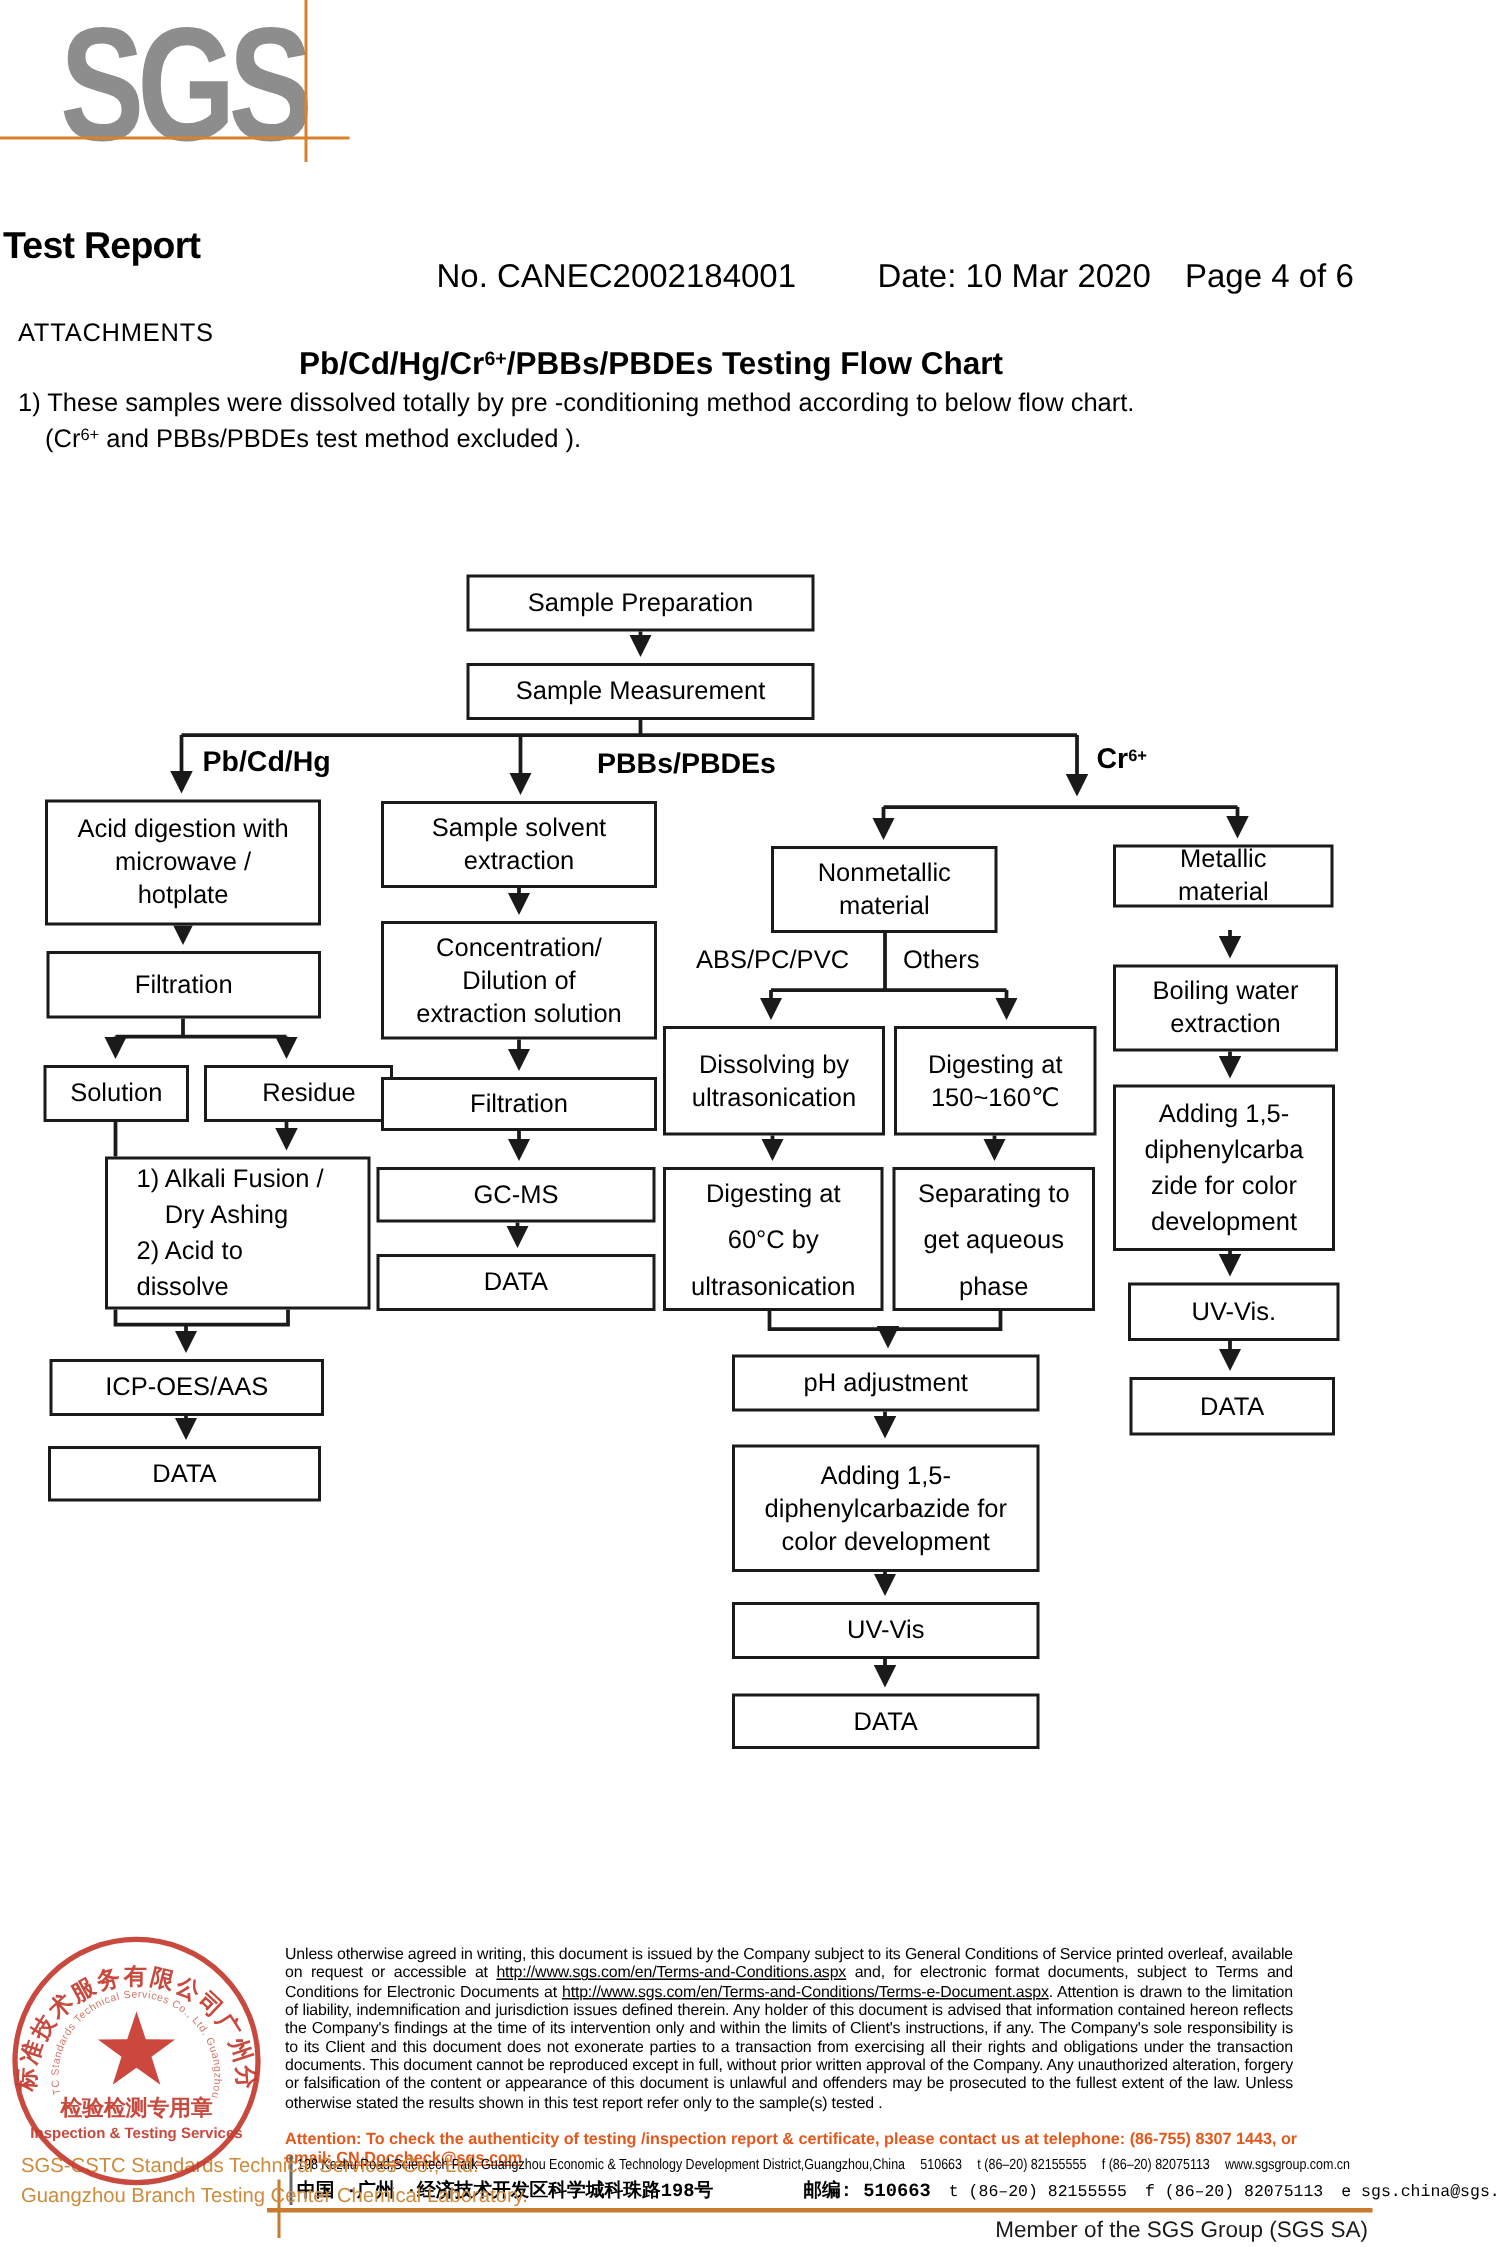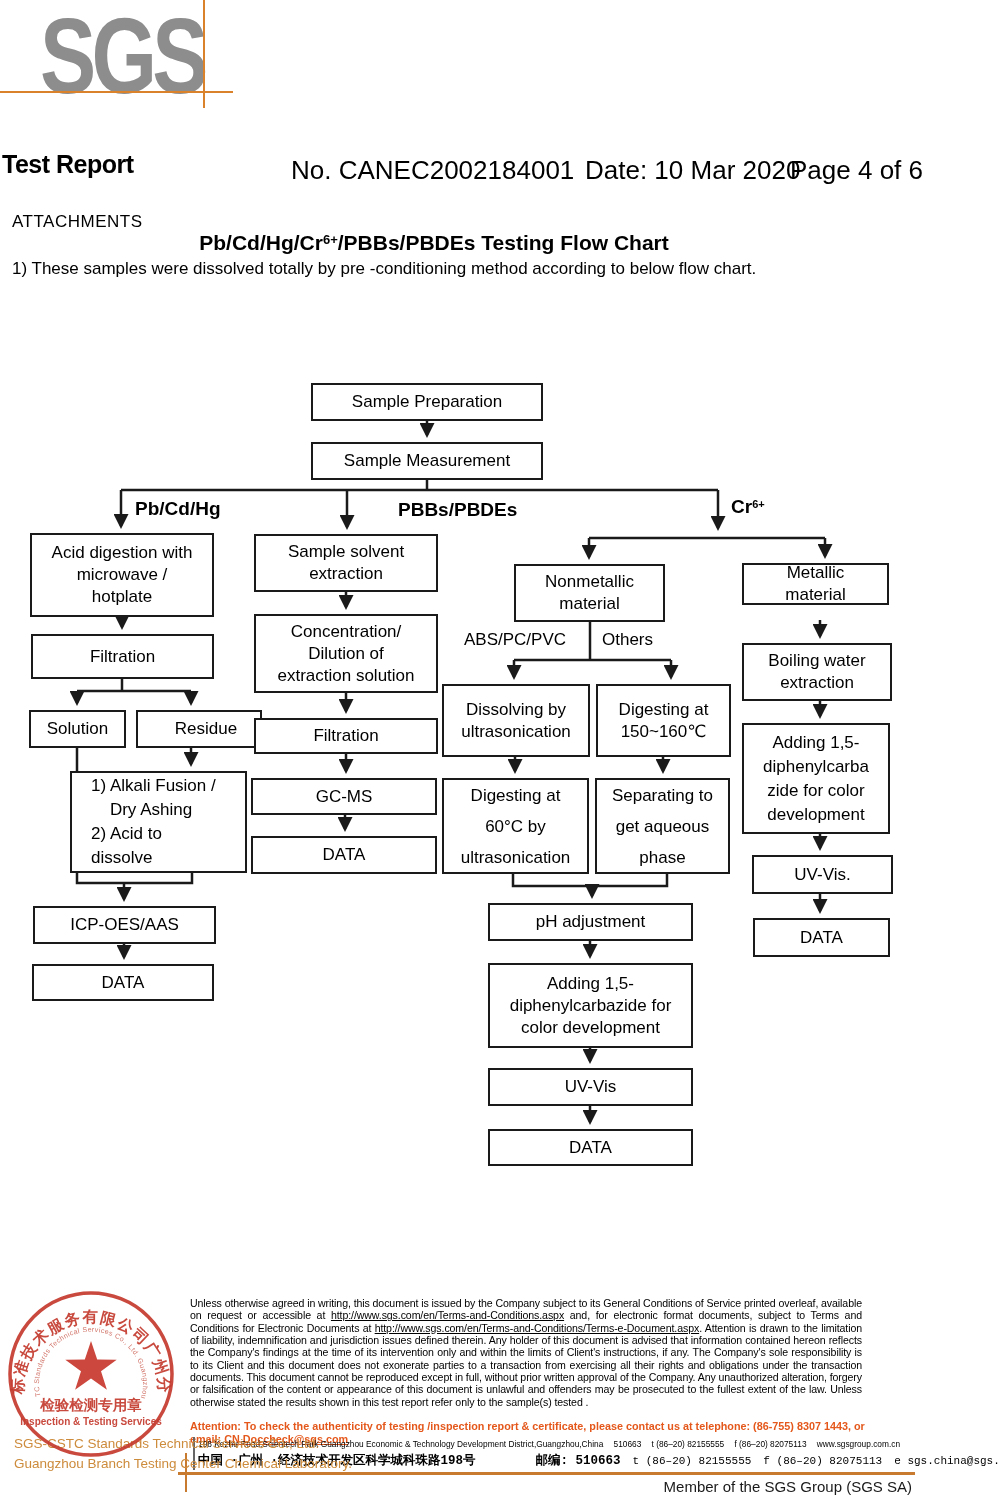--- a/index.html
+++ b/index.html
@@ -4,21 +4,21 @@
 <style>
   html,body{margin:0;padding:0;background:#fff;}
   .page{position:relative;width:1000px;height:1498px;background:#fff;overflow:hidden;
         font-family:"Liberation Sans","DejaVu Sans",sans-serif;color:#000;}
   
   .logo{position:absolute;left:40px;top:2px;font-size:108px;line-height:1;font-weight:bold;
         color:#8d8d8d;letter-spacing:-6px;transform:scaleX(0.78);transform-origin:left top;}
   .crosshair-h{position:absolute;background:#d9822b;height:2px;}
   .crosshair-v{position:absolute;background:#d9822b;width:2px;}
   .report-title{position:absolute;left:2px;top:150px;font-size:25px;font-weight:bold;letter-spacing:-0.5px;}
-  .hmeta{position:absolute;top:155px;font-size:26px;}
+  .hmeta{position:absolute;top:171px;font-size:22px;}
   .attach-head{position:absolute;left:12px;top:212px;font-size:17px;letter-spacing:0.5px;}
   .attach-title{position:absolute;left:0;top:231px;width:868px;text-align:center;font-size:21px;font-weight:bold;}
   .note{position:absolute;font-size:17px;}
   sup.s1{font-size:13px;vertical-align:6px;letter-spacing:0;}
   sup.s2{font-size:11px;vertical-align:5px;}
   
   .box{position:absolute;box-sizing:border-box;border:2px solid #1a1a1a;background:#fff;
        display:flex;align-items:center;justify-content:center;text-align:center;
        font-size:17px;line-height:22px;white-space:pre-line;}
   .box.tall{line-height:31px;}
@@ -58,20 +58,21 @@
   <div class="crosshair-v" style="left:203px;top:0;height:108px;"></div>
 
   <div class="report-title">Test Report</div>
   <div class="hmeta" style="left:291px;">No. CANEC2002184001</div>
   <div class="hmeta" style="left:585px;">Date: 10 Mar 2020</div>
   <div class="hmeta" style="left:790px;">Page 4 of 6</div>
 
   <div class="attach-head">ATTACHMENTS</div>
   <div class="attach-title"><span>Pb/Cd/Hg/Cr</span><sup class="s1">6+</sup><span>/PBBs/PBDEs Testing Flow Chart</span></div>
   <div class="note" style="left:12px;top:259px;">1) These samples were dissolved totally by pre -conditioning method according to below flow chart.</div>
+  <div class="note" style="left:30px;top:283px;"><span>(Cr</span><sup class="s2">6+</sup><span> and PBBs/PBDEs test method excluded ).</span></div>
 
   <svg class="connectors" width="1000" height="1498" viewBox="0 0 1000 1498">
     <defs>
       <marker id="ah" viewBox="0 0 10 10" refX="8" refY="5" markerWidth="6" markerHeight="6" orient="auto" markerUnits="strokeWidth">
         <path d="M0,0 L10,5 L0,10 z" fill="#1a1a1a"></path>
       </marker>
     </defs>
     <g stroke="#1a1a1a" stroke-width="2.5" fill="none">
 
       <path d="M427,479 V490"></path>

